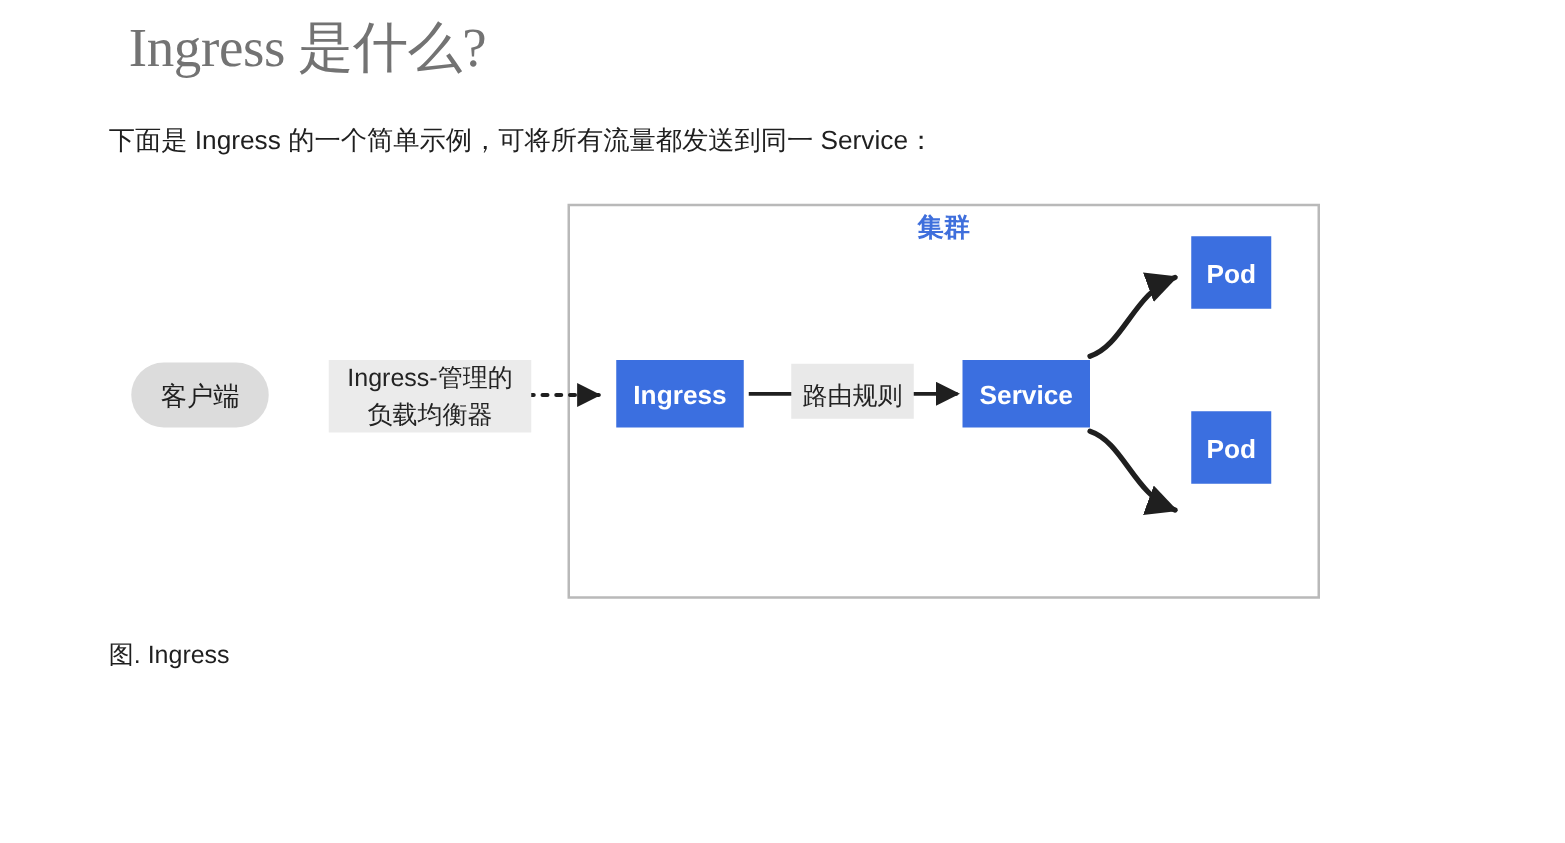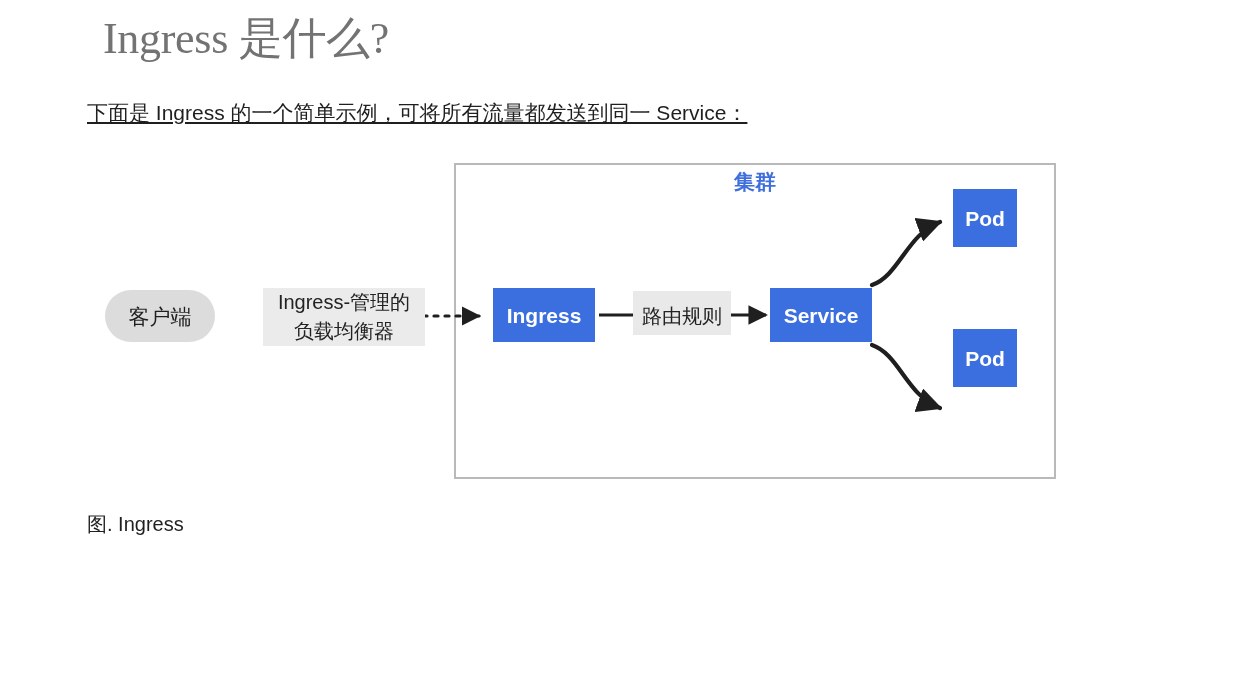--- a/index.html
+++ b/index.html
@@ -37,21 +37,20 @@
   p.body-para {
     font-size: 21px;
     line-height: 37px;
     font-weight: 400;
     color: #1f1f1f;
     margin: 26px 0 0 0;
     max-width: 970px;
   }
   p.body-para.second {
     margin-top: 25px;
-    text-decoration: underline;
   }
   a.inline-link {
     color: #3c6fd4;
     text-decoration: none;
   }
   .figure-wrap {
     position: relative;
     margin-top: 25px;
     width: 975px;
     height: 330px;

